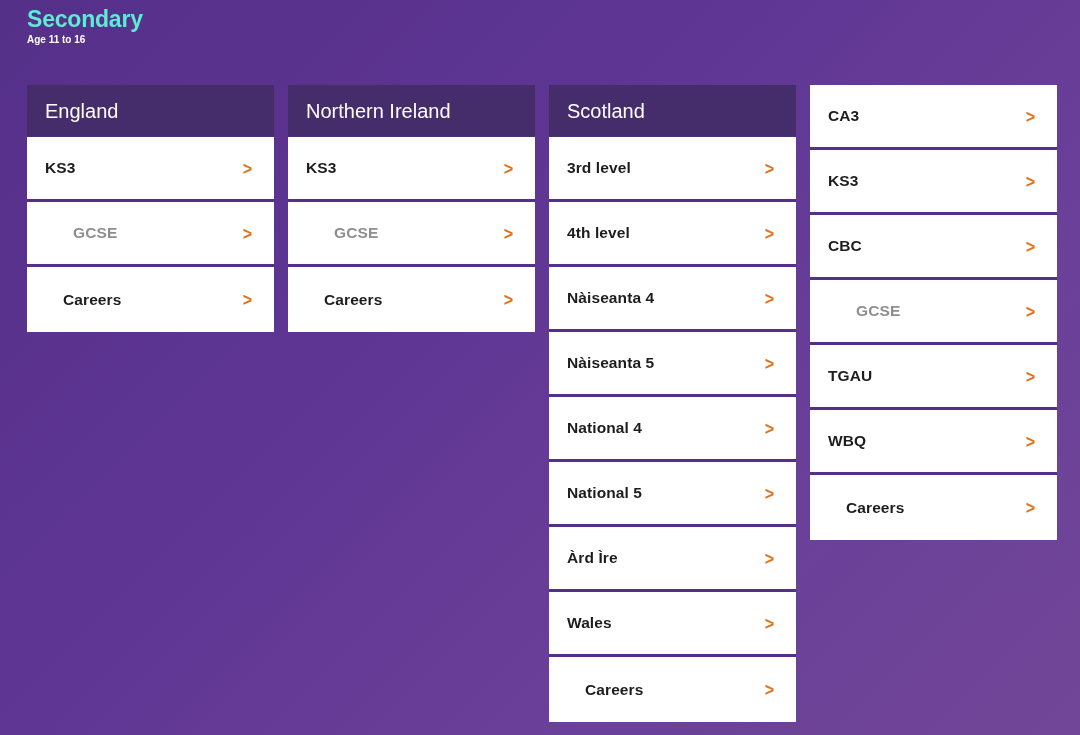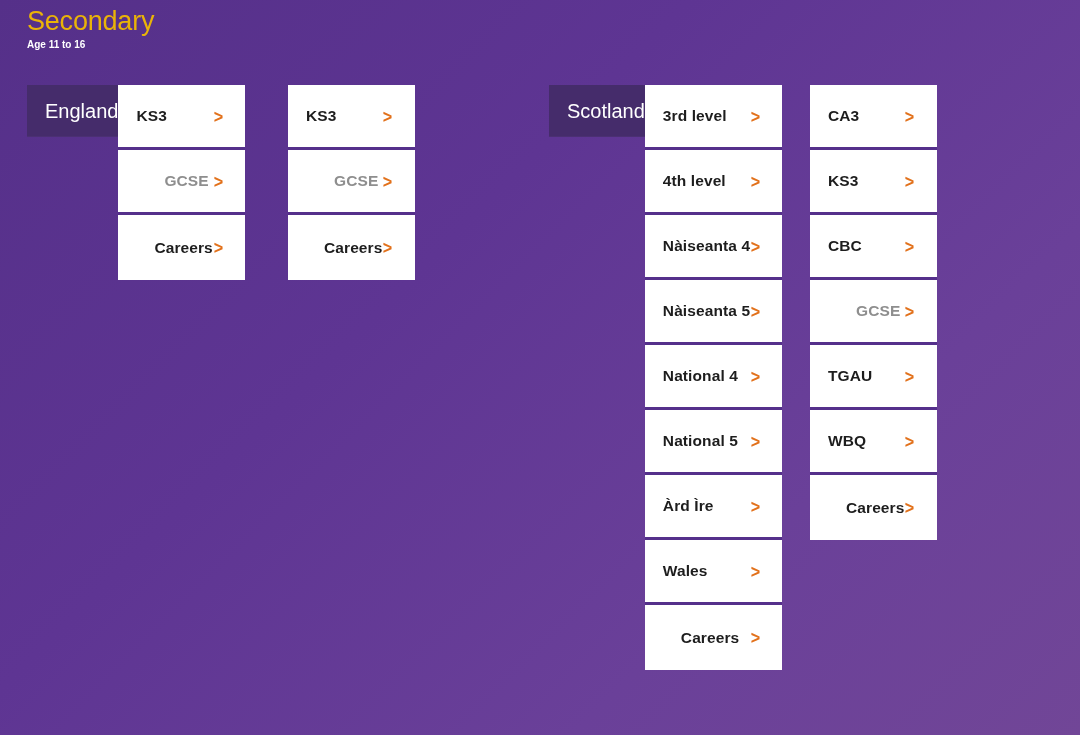--- a/index.html
+++ b/index.html
@@ -24,25 +24,25 @@
     height: 735px;
     padding: 0;
   }
 
   
   .heading-block {
     padding: 6px 0 0 27px;
   }
 
   .page-title {
-    font-size: 27px;
-    font-weight: normal;
+    font-size: 23px;
+    font-weight: bold;
     line-height: 1.14;
     letter-spacing: -0.2px;
-    color: #eab308;
+    color: #5eead4;
   }
 
   .page-subtitle {
     font-size: 10px;
     font-weight: bold;
     line-height: 1.2;
     margin-top: 2px;
     color: #ffffff;
   }
 
@@ -52,21 +52,21 @@
     top: 85px;
     left: 27px;
     display: flex;
     gap: 14px;
     align-items: flex-start;
   }
 
   .column {
     width: 247px;
     display: flex;
-    flex-direction: row;
+    flex-direction: column;
   }
 
   .column-header {
     background: #452c6b;
     height: 52px;
     display: flex;
     align-items: center;
     padding: 0 0 0 18px;
     border-bottom: 1px solid #4b3073;
   }
@@ -148,20 +148,23 @@
             <span class="item-label">GCSE</span>
             <span class="chevron-icon">&gt;</span>
           </a>
           <a class="list-item">
             <span class="item-label">Careers</span>
             <span class="chevron-icon">&gt;</span>
           </a>
         </div>
       </div>
       <div class="column">
+        <div class="column-header">
+          <span class="column-header-label">Northern Ireland</span>
+        </div>
         <div class="item-list">
           <a class="list-item">
             <span class="item-label">KS3</span>
             <span class="chevron-icon">&gt;</span>
           </a>
           <a class="list-item is-muted">
             <span class="item-label">GCSE</span>
             <span class="chevron-icon">&gt;</span>
           </a>
           <a class="list-item">

